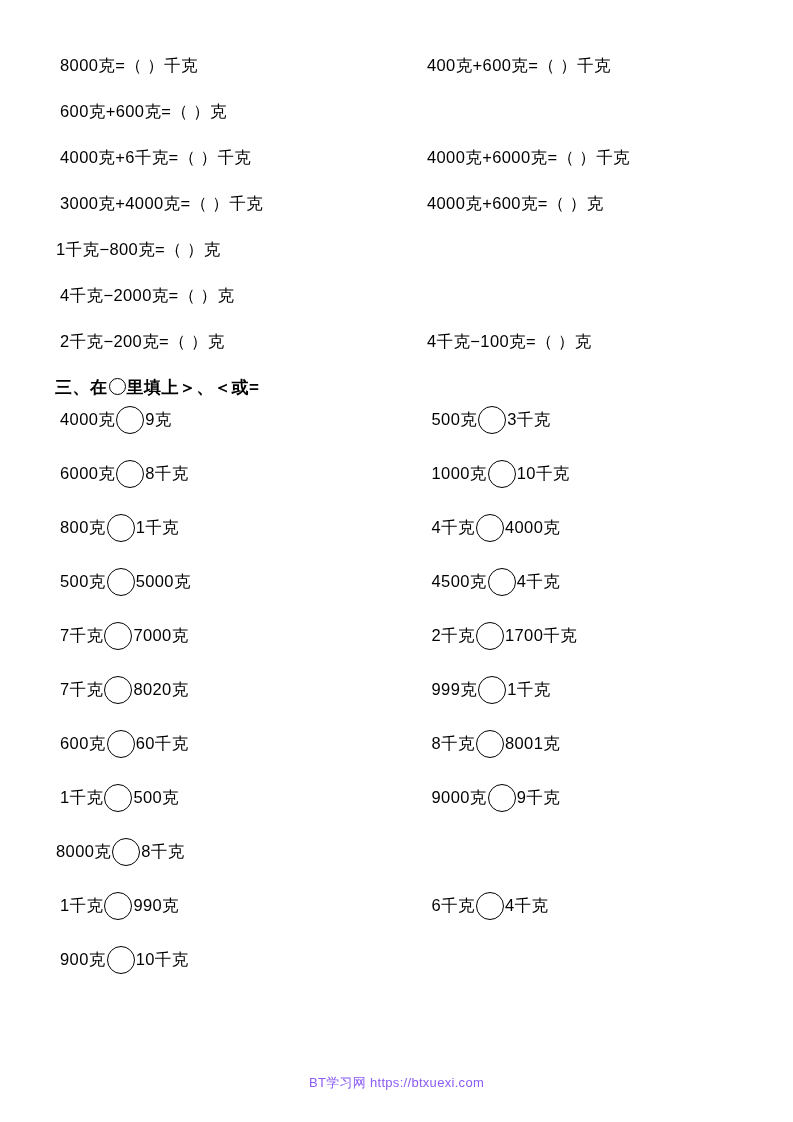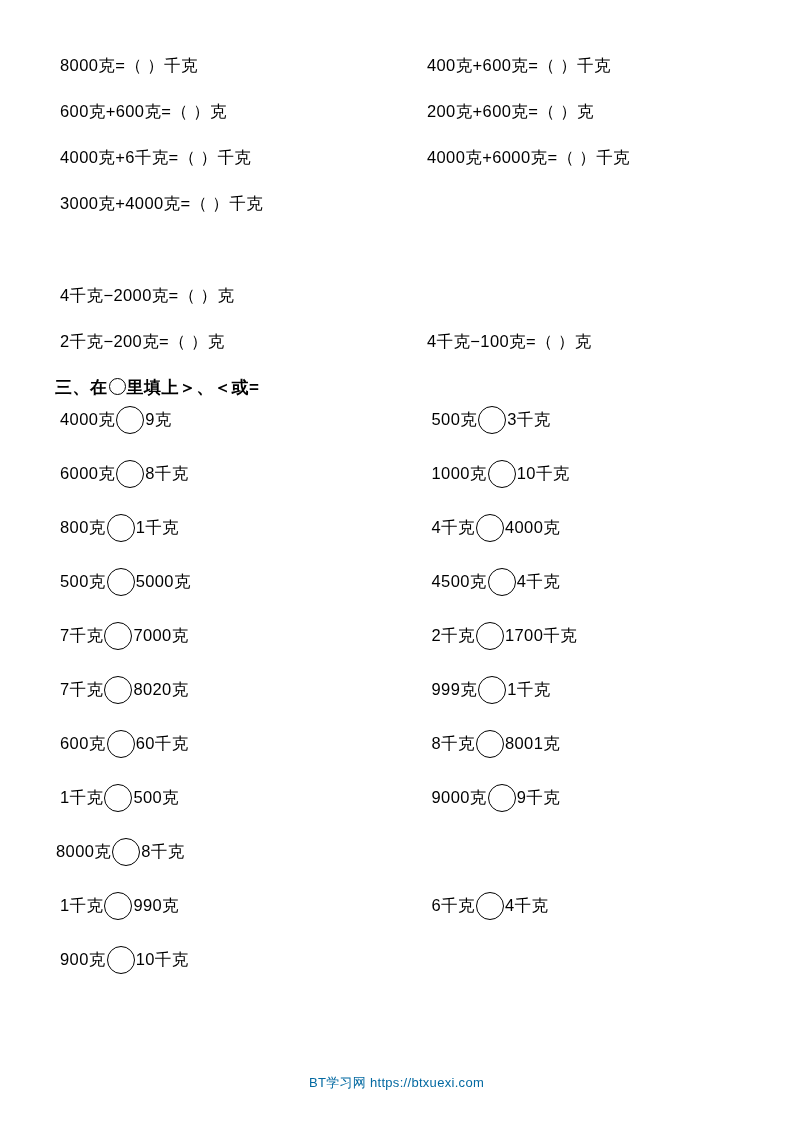--- a/index.html
+++ b/index.html
@@ -99,51 +99,52 @@
   }
 
   
   .footer {
     position: absolute;
     left: 0;
     right: 0;
     bottom: 30px;
     text-align: center;
     font-size: 13px;
-    color: #0369a1;
+    color: #8b5cf6;
     letter-spacing: 0.3px;
   }
 </style>
 </head>
 <body>
 
 <div class="page">
 
   <div class="calc-block">
 
     <div class="calc-row">
       <div class="calc-cell left">8000克=（      ）千克</div>
       <div class="calc-cell right">400克+600克=（      ）千克</div>
     </div>
 
     <div class="calc-row">
       <div class="calc-cell left">600克+600克=（          ）克</div>
-      <div class="calc-cell right">200克+600克=（        ）克</div>
     </div>
 
     <div class="calc-row">
       <div class="calc-cell left">4000克+6千克=（      ）千克</div>
       <div class="calc-cell right">4000克+6000克=（    ）千克</div>
     </div>
 
     <div class="calc-row">
       <div class="calc-cell left">3000克+4000克=（      ）千克</div>
-    </div>
-
-    <div class="calc-row">
+      <div class="calc-cell right">4000克+600克=（           ）克</div>
+    </div>
+
+    <div class="calc-row">
+      <div class="calc-cell right">1千克−800克=（        ）克</div>
     </div>
 
     <div class="calc-row">
       <div class="calc-cell left">4千克−2000克=（           ）克</div>
     </div>
 
     <div class="calc-row">
       <div class="calc-cell left">2千克−200克=（           ）克</div>
       <div class="calc-cell right">4千克−100克=（           ）克</div>
     </div>

